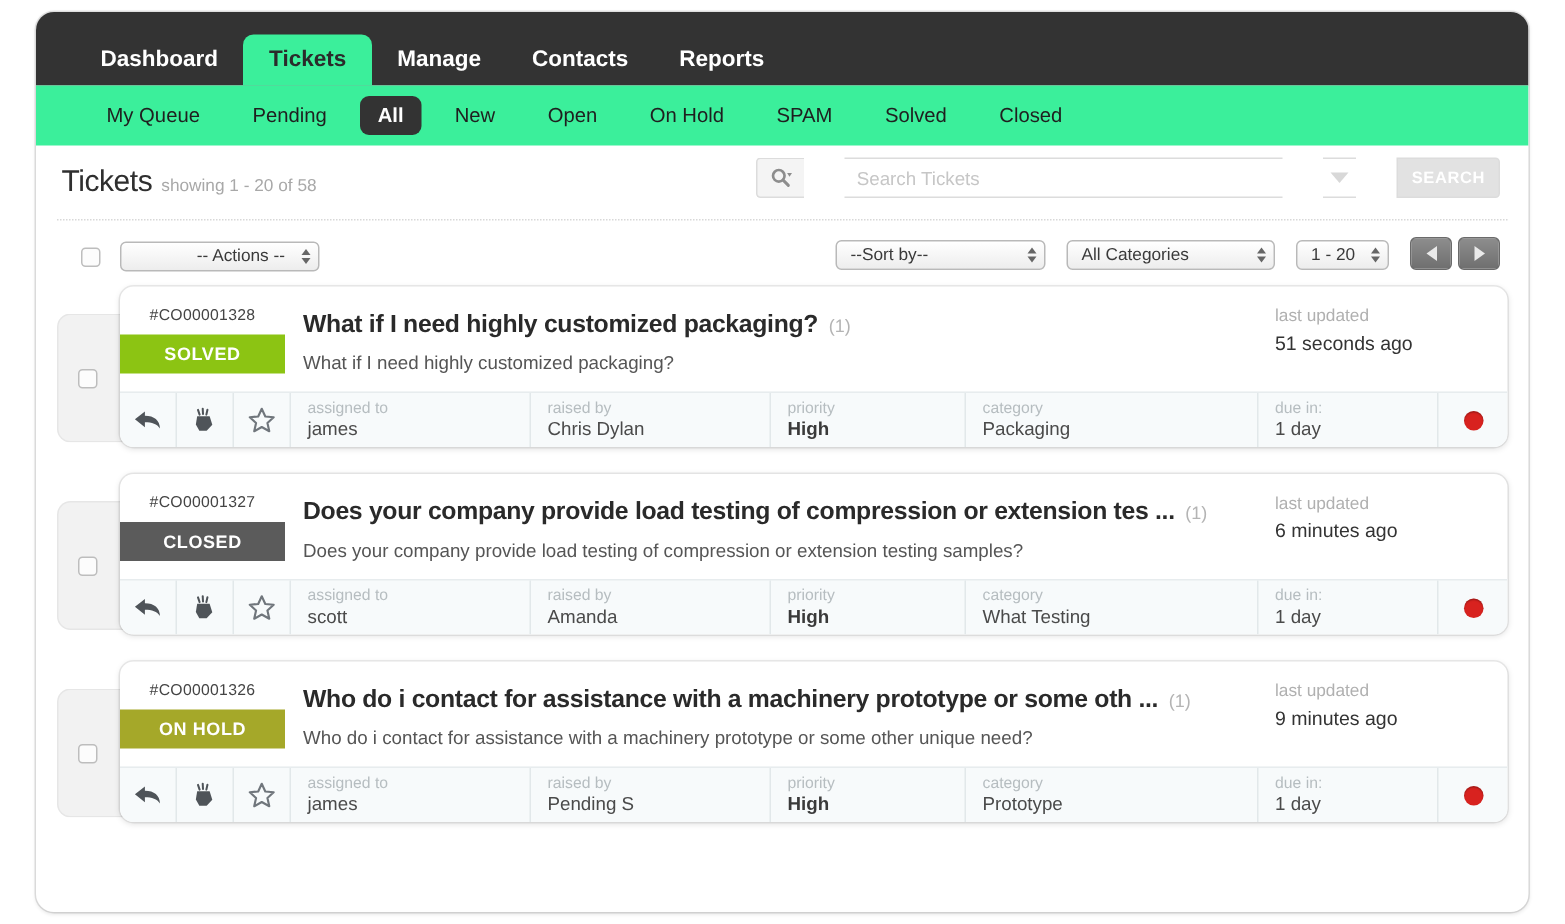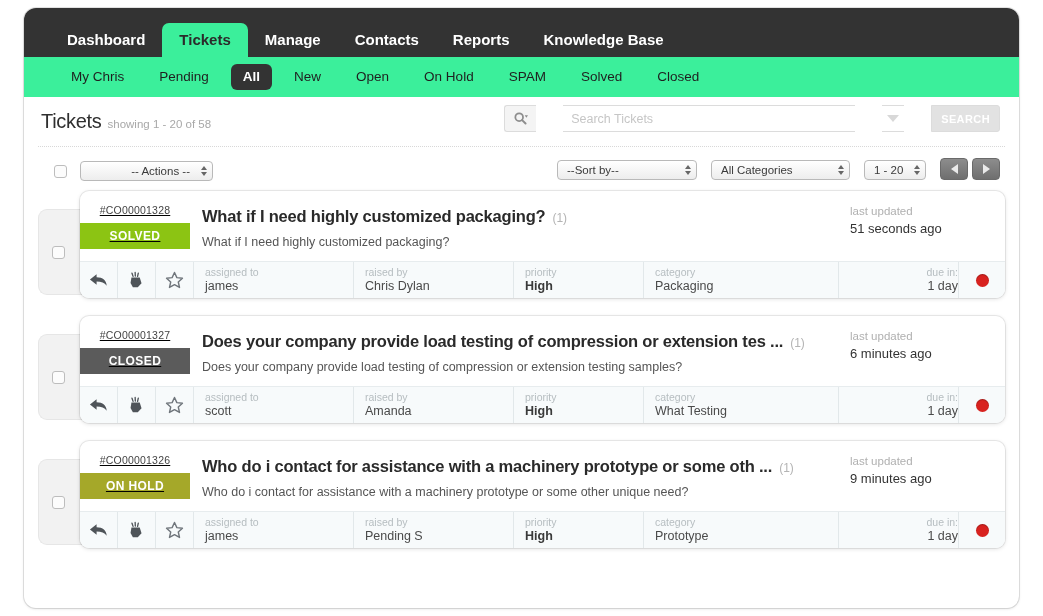--- a/index.html
+++ b/index.html
@@ -286,21 +286,20 @@
 
   .card-body {
     display: flex;
     min-height: 70px;
   }
   .card-left {
     width: 110px;
     flex: none;
     padding-top: 13px;
     text-align: center;
-    text-decoration: underline;
   }
   .tkt-id {
     font-size: 10.5px;
     color: #444;
     letter-spacing: 0.2px;
     margin-bottom: 7px;
   }
   .badge {
     display: block;
     color: #ffffff;
@@ -390,21 +389,21 @@
   .foot-cell {
     border-right: 1px solid #e2e8ea;
     padding: 4px 0 0 11px;
     box-sizing: border-box;
     overflow: hidden;
   }
   .fc-assigned { width: 160px; }
   .fc-raised   { width: 160px; }
   .fc-priority { width: 130px; }
   .fc-category { width: 195px; }
-  .fc-due      { width: 120px; text-align: right; }
+  .fc-due      { width: 120px; }
   .fc-flag {
     flex: 1 1 auto;
     display: flex;
     align-items: center;
     justify-content: center;
   }
   .f-label {
     font-size: 10.5px;
     color: #b6bdc0;
     line-height: 1.25;
@@ -429,25 +428,24 @@
 <body>
 
 <div class="app">
 
   <div class="topnav">
     <div class="topnav-item">Dashboard</div>
     <div class="topnav-item active">Tickets</div>
     <div class="topnav-item">Manage</div>
     <div class="topnav-item">Contacts</div>
     <div class="topnav-item">Reports</div>
-    <div class="topnav-item">Knowledge Base</div>
   </div>
 
   <div class="subnav">
-    <div class="subnav-item">My Chris</div>
+    <div class="subnav-item">My Queue</div>
     <div class="subnav-item">Pending</div>
     <div class="subnav-item active">All</div>
     <div class="subnav-item">New</div>
     <div class="subnav-item">Open</div>
     <div class="subnav-item">On Hold</div>
     <div class="subnav-item">SPAM</div>
     <div class="subnav-item">Solved</div>
     <div class="subnav-item">Closed</div>
   </div>
 

